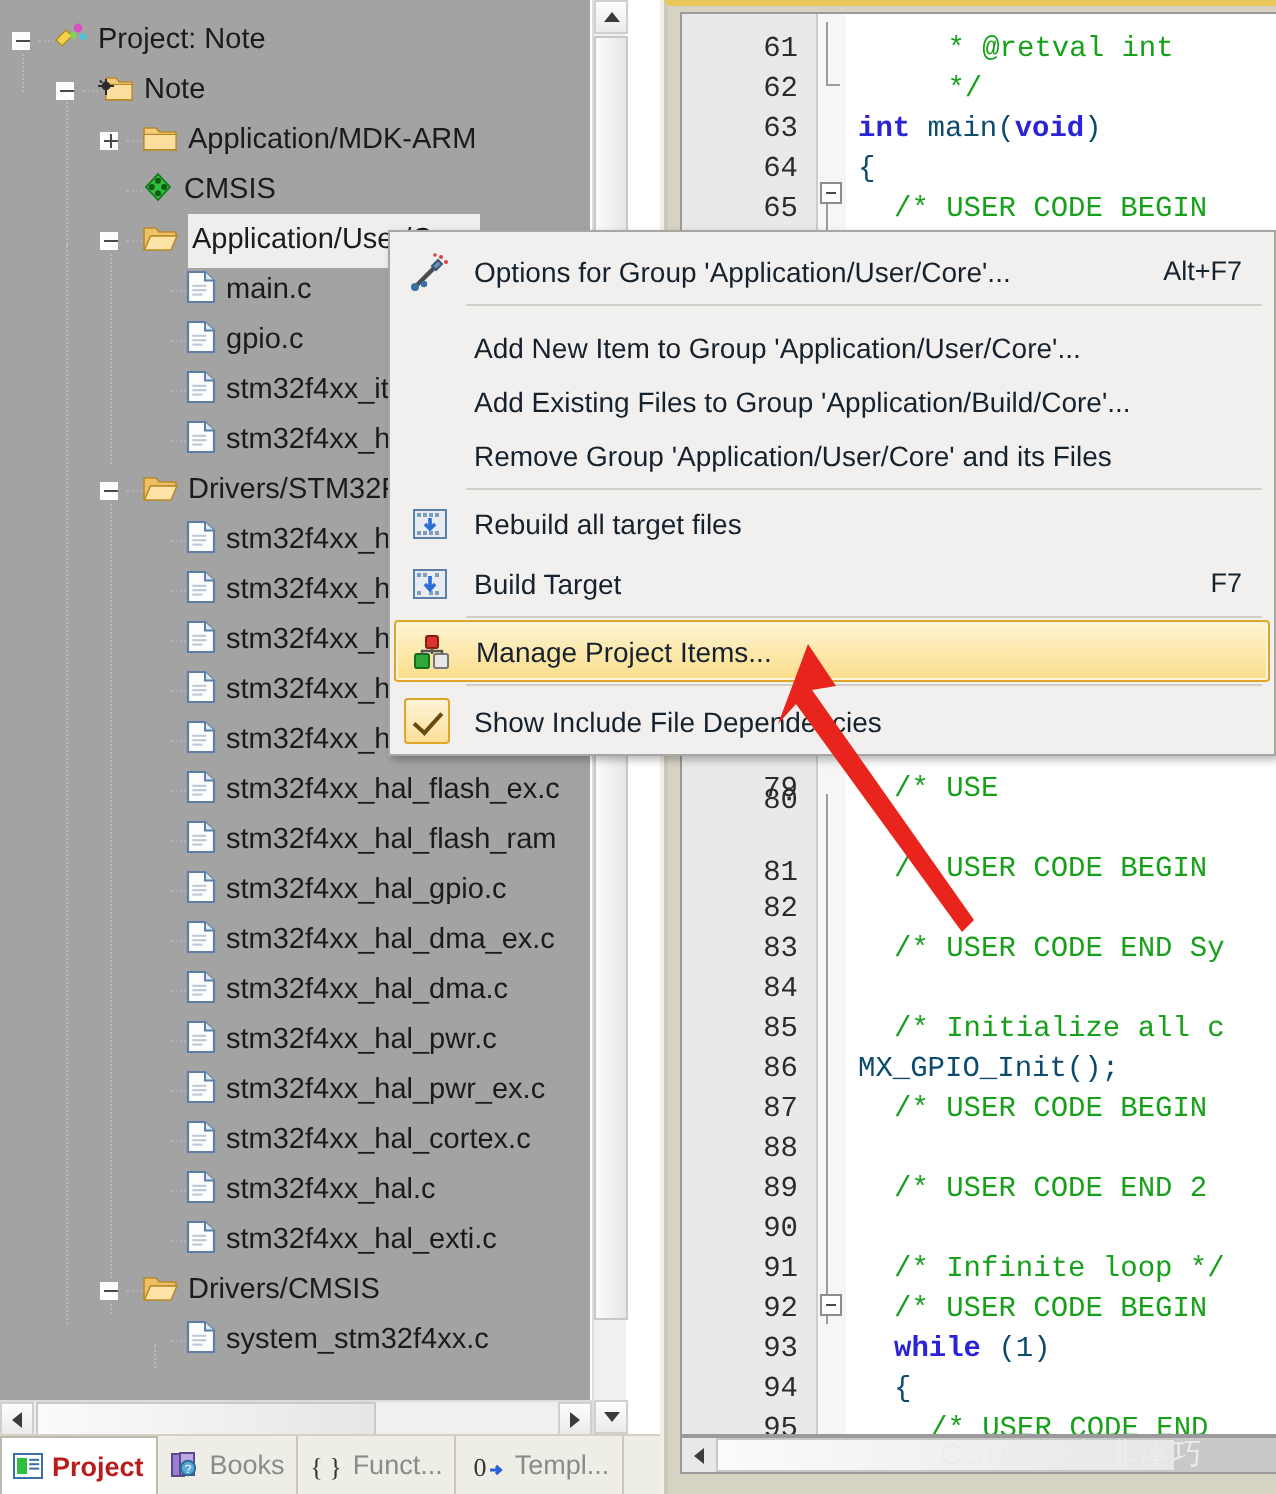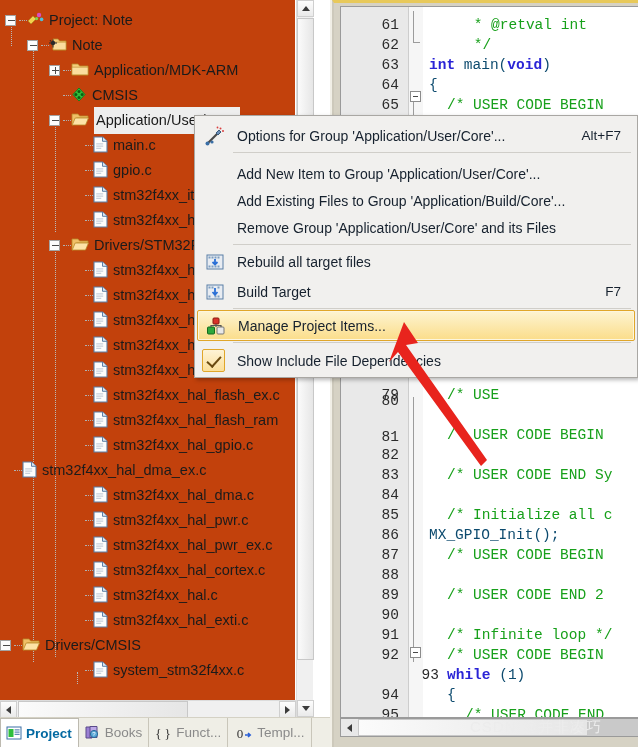--- a/index.html
+++ b/index.html
@@ -19,21 +19,21 @@
 
   
   #project-pane {
     position: absolute; left: 0; top: 0;
     width: 330px; height: 747px;
     background: #fff;
   }
   #tree-viewport {
     position: absolute; left: 0; top: 0;
     width: 295px; height: 717px;
-    background: #c2410c;
+    background: #a3a3a3;
     overflow: hidden;
   }
   .trow {
     position: absolute;
     left: 0; height: 25px;
     display: flex; align-items: center;
     white-space: nowrap;
     font-size: 14.5px;
     color: #1b1b1b;
   }
@@ -121,21 +121,21 @@
   .tab {
     display: flex; align-items: center;
     padding: 0 6px 0 5px;
     font-size: 13.5px;
     color: #8a8a8a;
     border-right: 1px solid #c9c6ba;
     gap: 4px;
   }
   .tab.active {
     background: #fff;
-    color: #0369a1;
+    color: #b91c1c;
     font-weight: bold;
     border: 1px solid #bdbab0;
     border-bottom: none;
     margin-top: 0;
   }
 
   
   #editor-frame {
     position: absolute; left: 332px; top: 0;
     width: 306px; height: 747px;
@@ -529,21 +529,21 @@
                 <path d="M1 1h8.5L14 5.3V16H1z" fill="#fdfdfd" stroke="#5b7fa6" stroke-width="1.1"></path>
                 <path d="M9.5 1v4.3H14" fill="#dce7f2" stroke="#5b7fa6" stroke-width="1"></path>
                 <g fill="#b9c6d4">
                   <rect x="3.2" y="7.4" width="7" height="1"></rect>
                   <rect x="3.2" y="9.6" width="7" height="1"></rect>
                   <rect x="3.2" y="11.8" width="5" height="1"></rect>
                 </g>
               </svg></span>
             <span class="lbl">stm32f4xx_hal_gpio.c</span>
           </div>
-          <div class="trow" style="top: 458px; ">
+          <div class="trow" style="top: 458px; padding-left: 71px;">
             <span class="exp none"></span>
             <span class="dash"></span>
             <span class="ic"><svg viewBox="0 0 15 17" width="15" height="17">
                 <path d="M1 1h8.5L14 5.3V16H1z" fill="#fdfdfd" stroke="#5b7fa6" stroke-width="1.1"></path>
                 <path d="M9.5 1v4.3H14" fill="#dce7f2" stroke="#5b7fa6" stroke-width="1"></path>
                 <g fill="#b9c6d4">
                   <rect x="3.2" y="7.4" width="7" height="1"></rect>
                   <rect x="3.2" y="9.6" width="7" height="1"></rect>
                   <rect x="3.2" y="11.8" width="5" height="1"></rect>
                 </g>
@@ -627,21 +627,21 @@
                 <path d="M1 1h8.5L14 5.3V16H1z" fill="#fdfdfd" stroke="#5b7fa6" stroke-width="1.1"></path>
                 <path d="M9.5 1v4.3H14" fill="#dce7f2" stroke="#5b7fa6" stroke-width="1"></path>
                 <g fill="#b9c6d4">
                   <rect x="3.2" y="7.4" width="7" height="1"></rect>
                   <rect x="3.2" y="9.6" width="7" height="1"></rect>
                   <rect x="3.2" y="11.8" width="5" height="1"></rect>
                 </g>
               </svg></span>
             <span class="lbl">stm32f4xx_hal_exti.c</span>
           </div>
-          <div class="trow" style="top: 633px; ">
+          <div class="trow" style="top: 633px; padding-left: 49px;">
             <span class="exp "></span>
             <span class="dash"></span>
             <span class="ic"><svg viewBox="0 0 18 14" width="18" height="14">
                 <path d="M1 2h6l1.6 2H17v2H5.4L2.2 13H1z" fill="#f0c067" stroke="#b98a28" stroke-width=".8"></path>
                 <path d="M4.2 6h13.3l-3 7H1.2z" fill="#fde3a7" stroke="#b98a28" stroke-width=".8"></path>
               </svg></span>
             <span class="lbl">Drivers/CMSIS</span>
           </div>
           <div class="trow" style="top: 658px; padding-left: 71px;">
             <span class="exp none"></span>
@@ -765,21 +765,21 @@
           <div class="lnum" style="top: 538px;">87</div>
           <div class="codeline ctext" style="top: 538px; left: 106px;"><span class="c-cmt">/* USER CODE BEGIN</span></div>
           <div class="lnum" style="top: 558px;">88</div>
           <div class="lnum" style="top: 578px;">89</div>
           <div class="codeline ctext" style="top: 578px; left: 106px;"><span class="c-cmt">/* USER CODE END 2</span></div>
           <div class="lnum" style="top: 598px;">90</div>
           <div class="lnum" style="top: 618px;">91</div>
           <div class="codeline ctext" style="top: 618px; left: 106px;"><span class="c-cmt">/* Infinite loop */</span></div>
           <div class="lnum" style="top: 638px;">92</div>
           <div class="codeline ctext" style="top: 638px; left: 106px;"><span class="c-cmt">/* USER CODE BEGIN</span></div>
-          <div class="lnum" style="top: 658px; margin-left: 40px;">93</div>
+          <div class="lnum" style="top: 658px;">93</div>
           <div class="codeline ctext" style="top: 658px; left: 106px;"><span class="c-kw">while</span><span class="c-pln"> (1)</span></div>
           <div class="lnum" style="top: 678px;">94</div>
           <div class="codeline ctext" style="top: 678px; left: 106px;"><span class="c-pln">{</span></div>
           <div class="lnum" style="top: 698px;">95</div>
           <div class="codeline ctext" style="top: 698px; left: 124px;"><span class="c-cmt">/* USER CODE END</span></div>
         </div>
     </div>
 
     <div id="editor-hsb">
       <div class="sb-btn">

